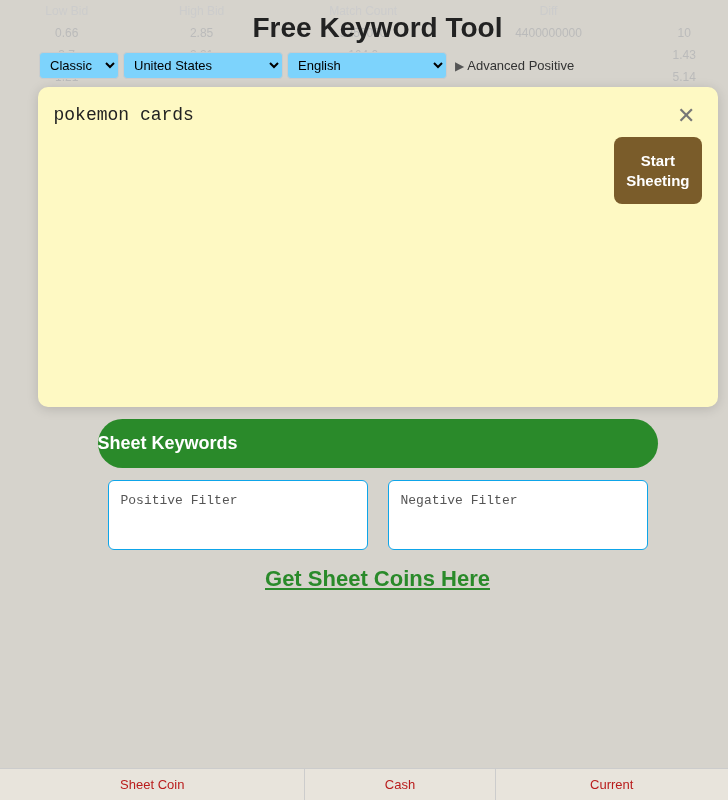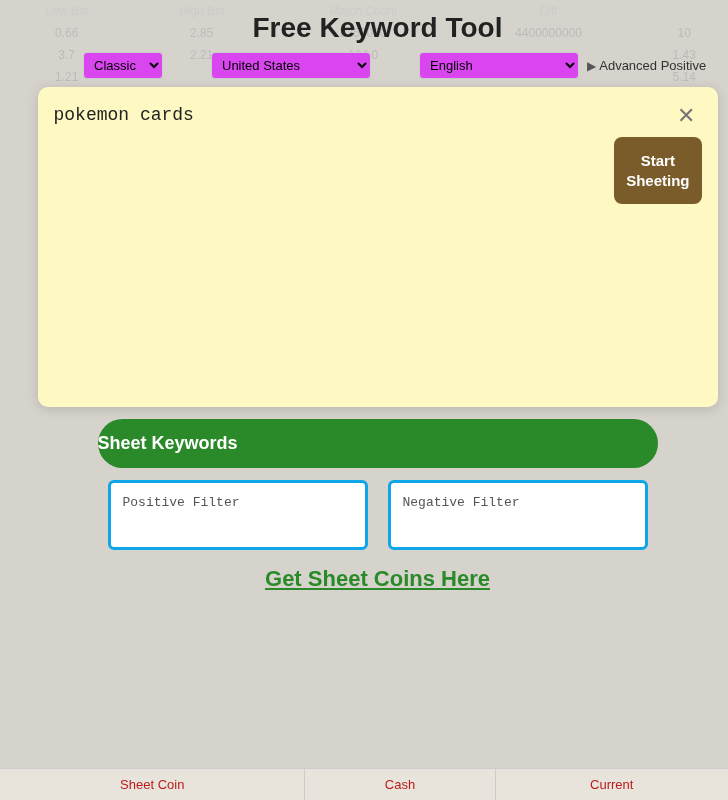--- a/index.html
+++ b/index.html
@@ -71,23 +71,22 @@
       width: 100%;
       padding: 0 12px 8px 12px;
       gap: 4px;
     }
 
     .controls-bar select {
       padding: 4px 6px;
       border: 1px solid #ccc;
       border-radius: 4px;
       font-size: 13px;
-      background: #d946ef;
-      cursor: pointer;
-      margin-left: 44px;
+      background: #7dd3fc;
+      cursor: pointer;
     }
 
     .select-classic { width: 80px; }
     .select-country { width: 160px; }
     .select-language { width: 160px; }
 
     .advanced-options {
       display: flex;
       align-items: center;
       font-size: 13px;
@@ -210,21 +209,21 @@
       padding: 24px 8px 8px 8px;
       font-size: 13px;
       resize: none;
       background: white;
       color: #444;
       outline: none;
       position: relative;
     }
 
     .filter-wrapper {
-      border: 3px solid #0ea5e9;
+      border: 1px solid #0ea5e9;
       border-radius: 6px;
       background: white;
       min-height: 70px;
       position: relative;
       flex: 1;
     }
 
     .filter-wrapper .filter-label {
       position: absolute;
       top: 6px;

